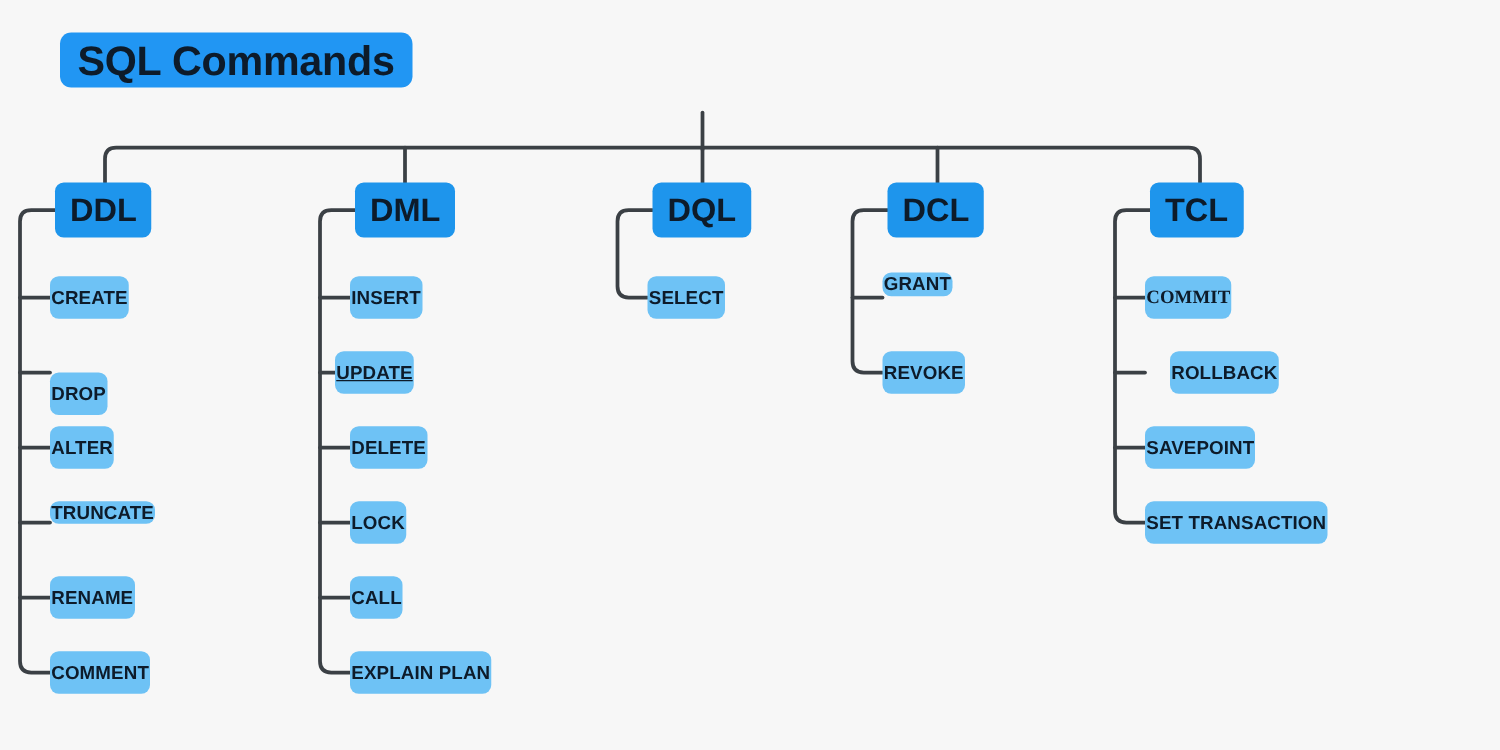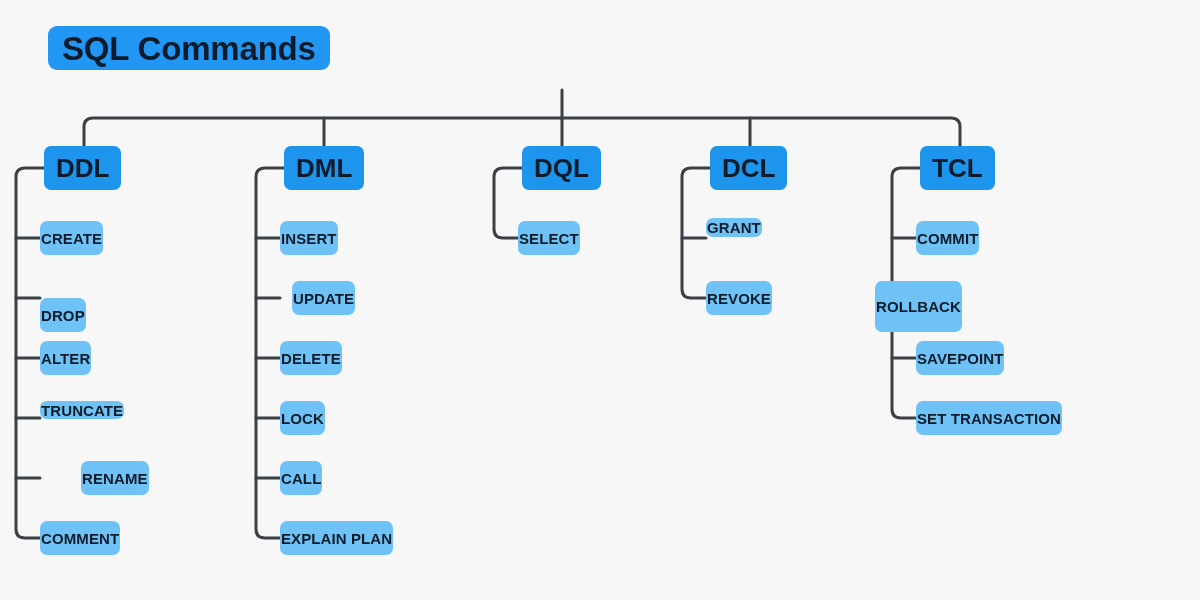--- a/index.html
+++ b/index.html
@@ -102,34 +102,34 @@
 
   <div class="node title-node" style="left:48px; top:26px; height:44px;">SQL Commands</div>
 
 
   <div id="nodes-layer">
       <div class="node cat-node" style="left: 44px; top: 146px; height: 44px;">DDL</div>
       <div class="node leaf-node" style="left: 40px; top: 221px; height: 34px;">CREATE</div>
       <div class="node leaf-node" style="left: 40px; top: 298px; height: 34px;">DROP</div>
       <div class="node leaf-node" style="left: 40px; top: 341px; height: 34px;">ALTER</div>
       <div class="node leaf-node" style="left: 40px; top: 401px; height: 18px;">TRUNCATE</div>
-      <div class="node leaf-node" style="left: 40px; top: 461px; height: 34px; margin-left: 41px;">RENAME</div>
+      <div class="node leaf-node" style="left: 40px; top: 461px; height: 34px;">RENAME</div>
       <div class="node leaf-node" style="left: 40px; top: 521px; height: 34px;">COMMENT</div>
       <div class="node cat-node" style="left: 284px; top: 146px; height: 44px;">DML</div>
       <div class="node leaf-node" style="left: 280px; top: 221px; height: 34px;">INSERT</div>
-      <div class="node leaf-node" style="left: 292px; top: 281px; height: 34px;">UPDATE</div>
+      <div class="node leaf-node" style="left: 268px; top: 281px; height: 34px; text-decoration: underline;">UPDATE</div>
       <div class="node leaf-node" style="left: 280px; top: 341px; height: 34px;">DELETE</div>
       <div class="node leaf-node" style="left: 280px; top: 401px; height: 34px;">LOCK</div>
       <div class="node leaf-node" style="left: 280px; top: 461px; height: 34px;">CALL</div>
       <div class="node leaf-node" style="left: 280px; top: 521px; height: 34px;">EXPLAIN PLAN</div>
       <div class="node cat-node" style="left: 522px; top: 146px; height: 44px;">DQL</div>
       <div class="node leaf-node" style="left: 518px; top: 221px; height: 34px;">SELECT</div>
       <div class="node cat-node" style="left: 710px; top: 146px; height: 44px;">DCL</div>
       <div class="node leaf-node" style="left: 706px; top: 218px; height: 19px;">GRANT</div>
       <div class="node leaf-node" style="left: 706px; top: 281px; height: 34px;">REVOKE</div>
       <div class="node cat-node" style="left: 920px; top: 146px; height: 44px;">TCL</div>
-      <div class="node leaf-node" style="left: 916px; top: 221px; height: 34px;">COMMIT</div>
-      <div class="node leaf-node" style="left: 875px; top: 281px; height: 51px;">ROLLBACK</div>
+      <div class="node leaf-node" style="left: 916px; top: 221px; height: 34px; font-family: Liberation Serif, serif;">COMMIT</div>
+      <div class="node leaf-node" style="left: 936px; top: 281px; height: 34px;">ROLLBACK</div>
       <div class="node leaf-node" style="left: 916px; top: 341px; height: 34px;">SAVEPOINT</div>
       <div class="node leaf-node" style="left: 916px; top: 401px; height: 34px;">SET TRANSACTION</div>
     </div>
 
 </div>
 
 </body></html>

